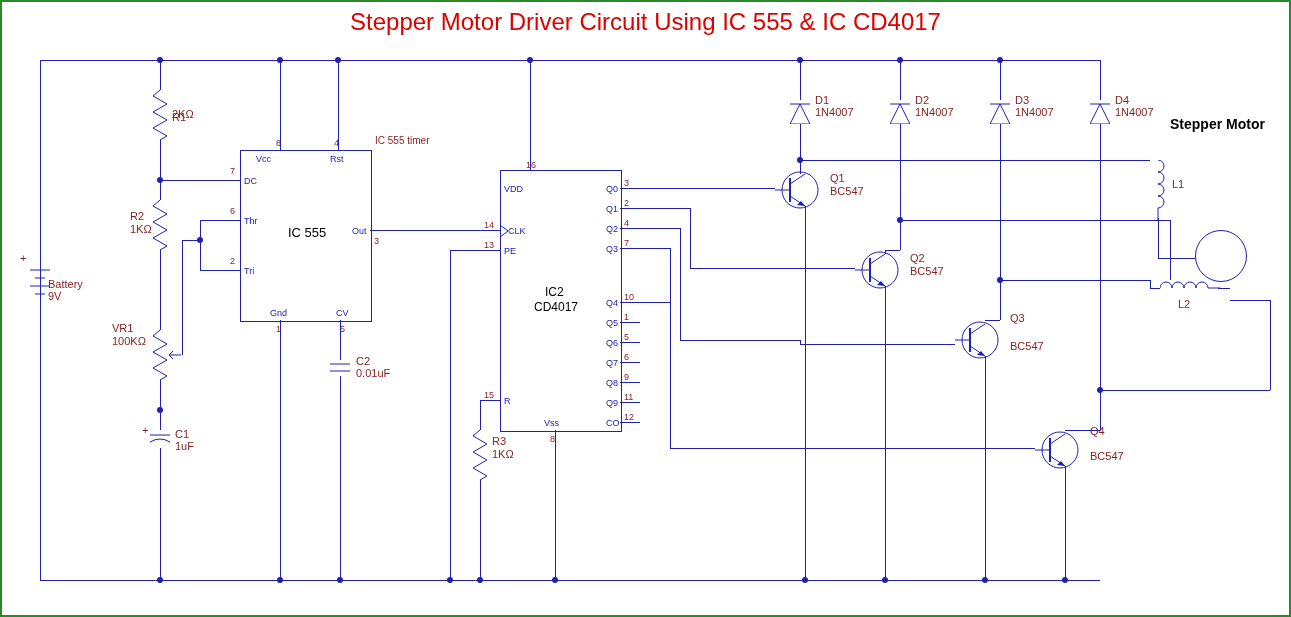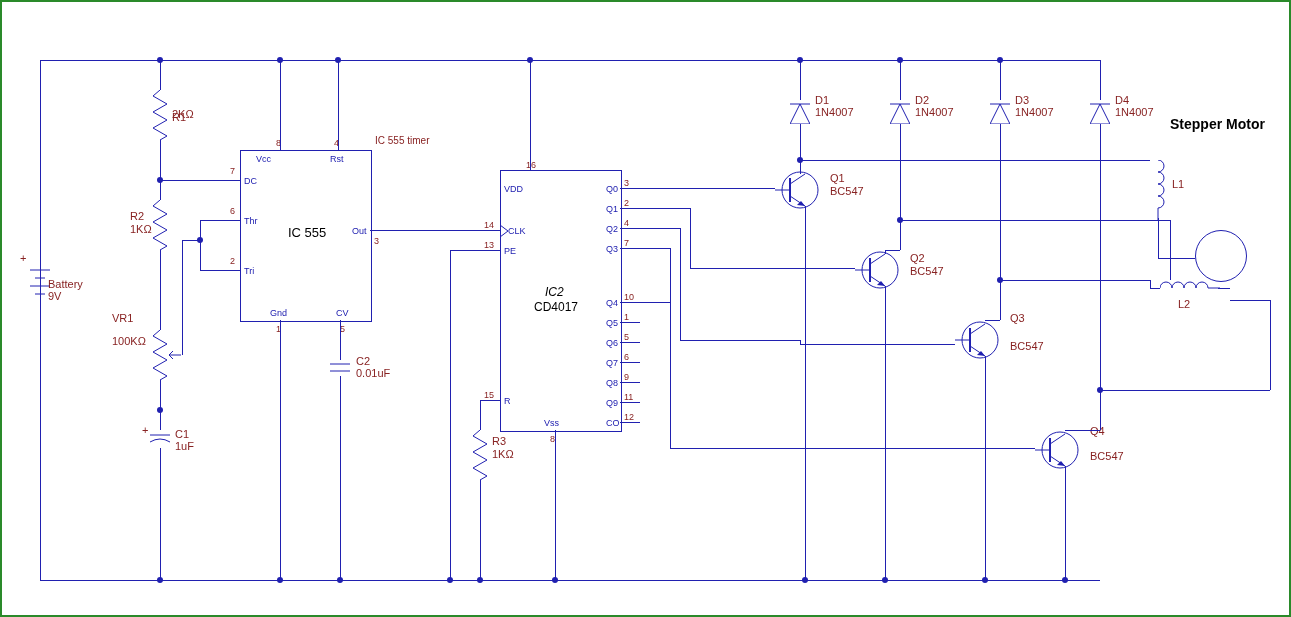--- a/index.html
+++ b/index.html
@@ -17,20 +17,21 @@
   .pin-num { position: absolute; font-size: 9px; color: #882222; }
   .logo { position: absolute; right: 20px; bottom: 10px; font-size: 20px; font-style: italic; }
   .logo .a { color: #2020b0; }
   .logo .b { color: #d00; }
 </style>
 </head>
 <body>
 
 <div class="canvas">
   <div class="border-outer"></div>
+  <div class="title">Stepper Motor Driver Circuit Using IC 555 &amp; IC CD4017</div>
 
   <div class="wire wire-h" style="left:40px; top:60px; width:1060px;"></div>
 
   <div class="wire wire-h" style="left:40px; top:580px; width:1060px;"></div>
 
   <div class="wire wire-v" style="left:40px; top:60px; height:520px;"></div>
 
   <div style="position:absolute; left:30px; top:260px;">
     <svg width="20" height="40">
       <line x1="0" y1="10" x2="20" y2="10" stroke="#2020b0"></line>
@@ -70,21 +71,21 @@
   <div class="wire wire-v" style="left:160px; top:250px; height:20px;"></div>
 
   <div class="wire wire-v" style="left:160px; top:270px; height:60px;"></div>
   <div style="position:absolute; left:153px; top:330px;">
     <svg width="30" height="50">
       <polyline points="7,0 0,6 14,14 0,22 14,30 0,38 14,46 7,50" fill="none" stroke="#2020b0"></polyline>
       <polyline points="28,25 16,25" fill="none" stroke="#2020b0"></polyline>
       <polyline points="20,21 16,25 20,29" fill="none" stroke="#2020b0"></polyline>
     </svg>
   </div>
-  <div class="lbl" style="left:112px; top:312px;">VR1</div>
+  <div class="lbl" style="left:112px; top:322px;">VR1</div>
   <div class="lbl" style="left:112px; top:335px;">100KΩ</div>
   <div class="wire wire-v" style="left:160px; top:380px; height:30px;"></div>
 
   <div class="wire wire-v" style="left:182px; top:240px; height:115px;"></div>
   <div class="wire wire-h" style="left:182px; top:240px; width:18px;"></div>
   <div class="wire wire-v" style="left:200px; top:220px; height:50px;"></div>
   <div class="wire wire-h" style="left:200px; top:220px; width:40px;"></div>
   <div class="wire wire-h" style="left:200px; top:270px; width:40px;"></div>
   <div class="node" style="left:200px; top:240px;"></div>
 
@@ -139,21 +140,21 @@
     </svg>
   </div>
   <div class="lbl" style="left:356px; top:355px;">C2</div>
   <div class="lbl" style="left:356px; top:367px;">0.01uF</div>
   <div class="wire wire-v" style="left:340px; top:376px; height:204px;"></div>
   <div class="node" style="left:340px; top:580px;"></div>
 
   <div class="wire wire-h" style="left:370px; top:230px; width:130px;"></div>
 
   <div class="ic-box" style="left:500px; top:170px; width:120px; height:260px;"></div>
-  <div class="lbl lbl-blk" style="left:545px; top:285px; font-size:12px;font-style:italic;">IC2</div>
+  <div class="lbl lbl-blk" style="left:545px; top:285px; font-size:12px;">IC2</div>
   <div class="lbl lbl-blk" style="left:534px; top:300px; font-size:12px;">CD4017</div>
 
   <div class="pin-lbl" style="left:504px; top:184px;">VDD</div>
   <div class="pin-num" style="left:526px; top:160px;">16</div>
   <div class="pin-lbl" style="left:508px; top:226px;">CLK</div>
   <div class="pin-num" style="left:484px; top:220px;">14</div>
   <svg style="position:absolute; left:500px; top:225px;" width="8" height="12">
       <polyline points="0,0 8,6 0,12" fill="none" stroke="#2020b0"></polyline>
     </svg>
   <div class="pin-lbl" style="left:504px; top:246px;">PE</div>

